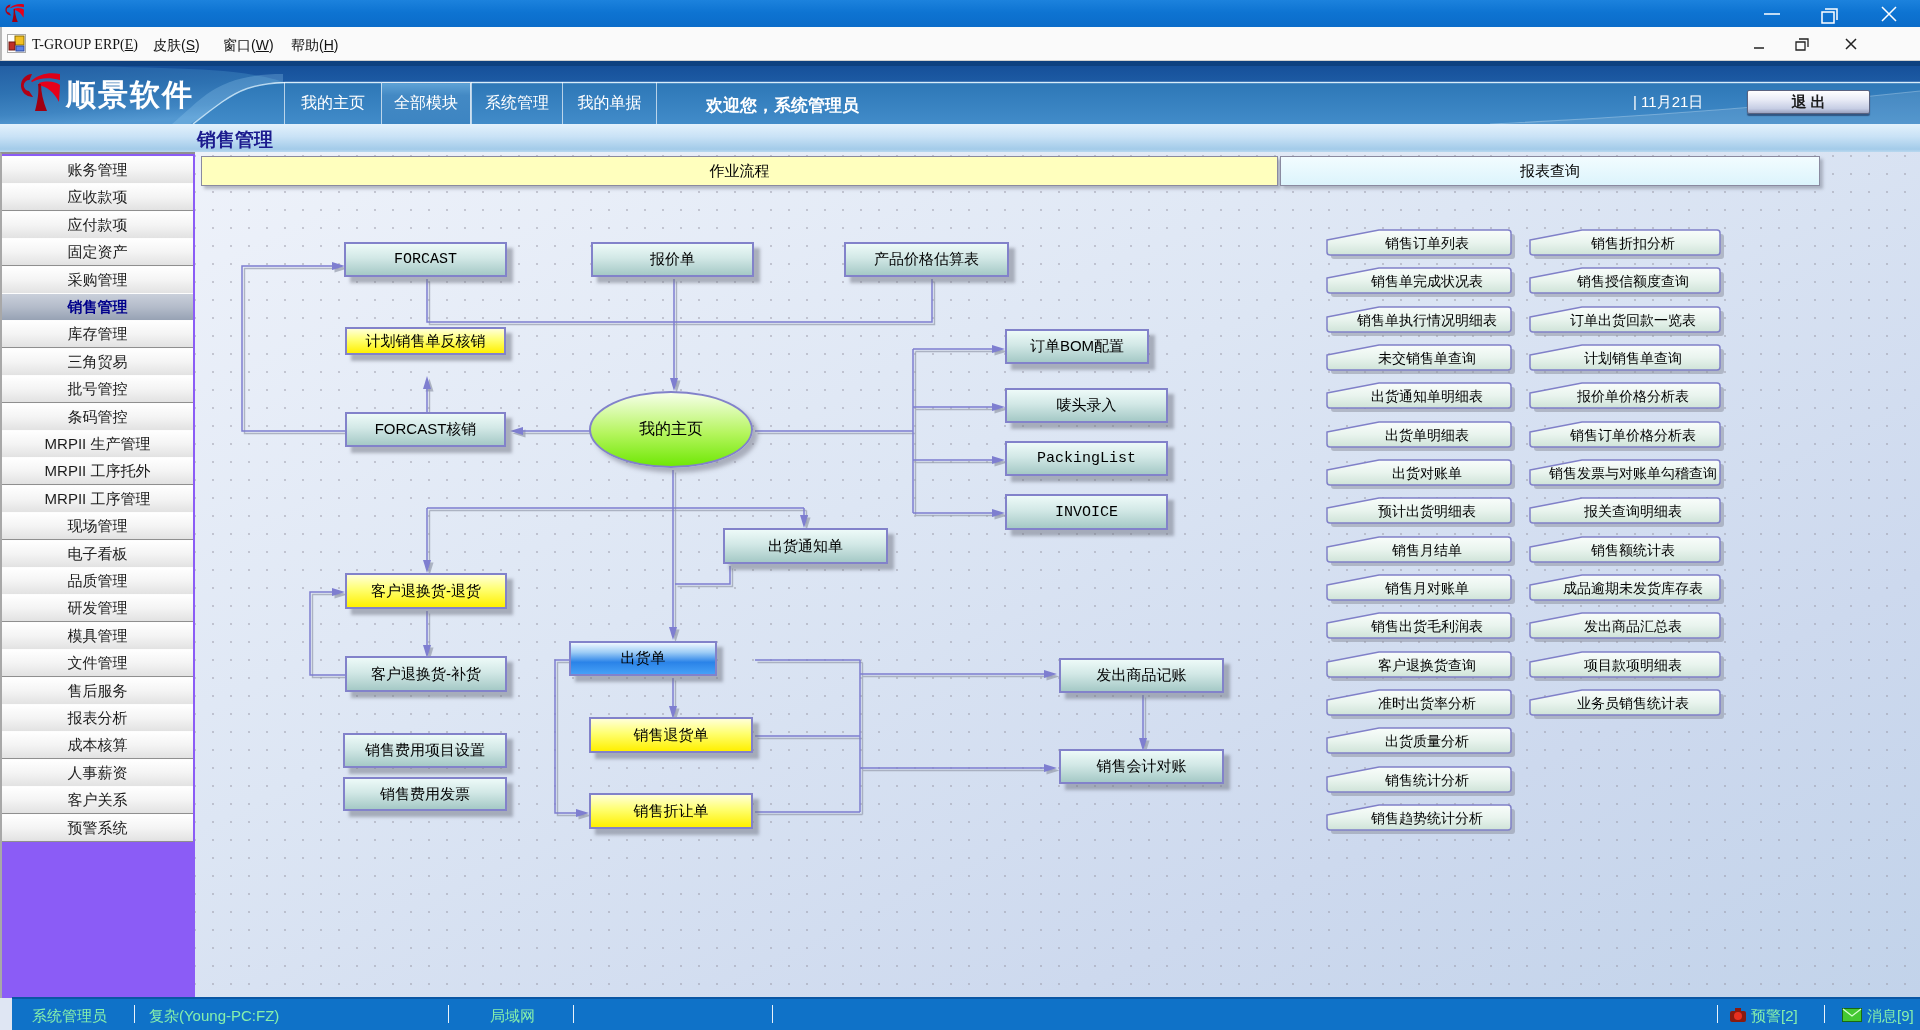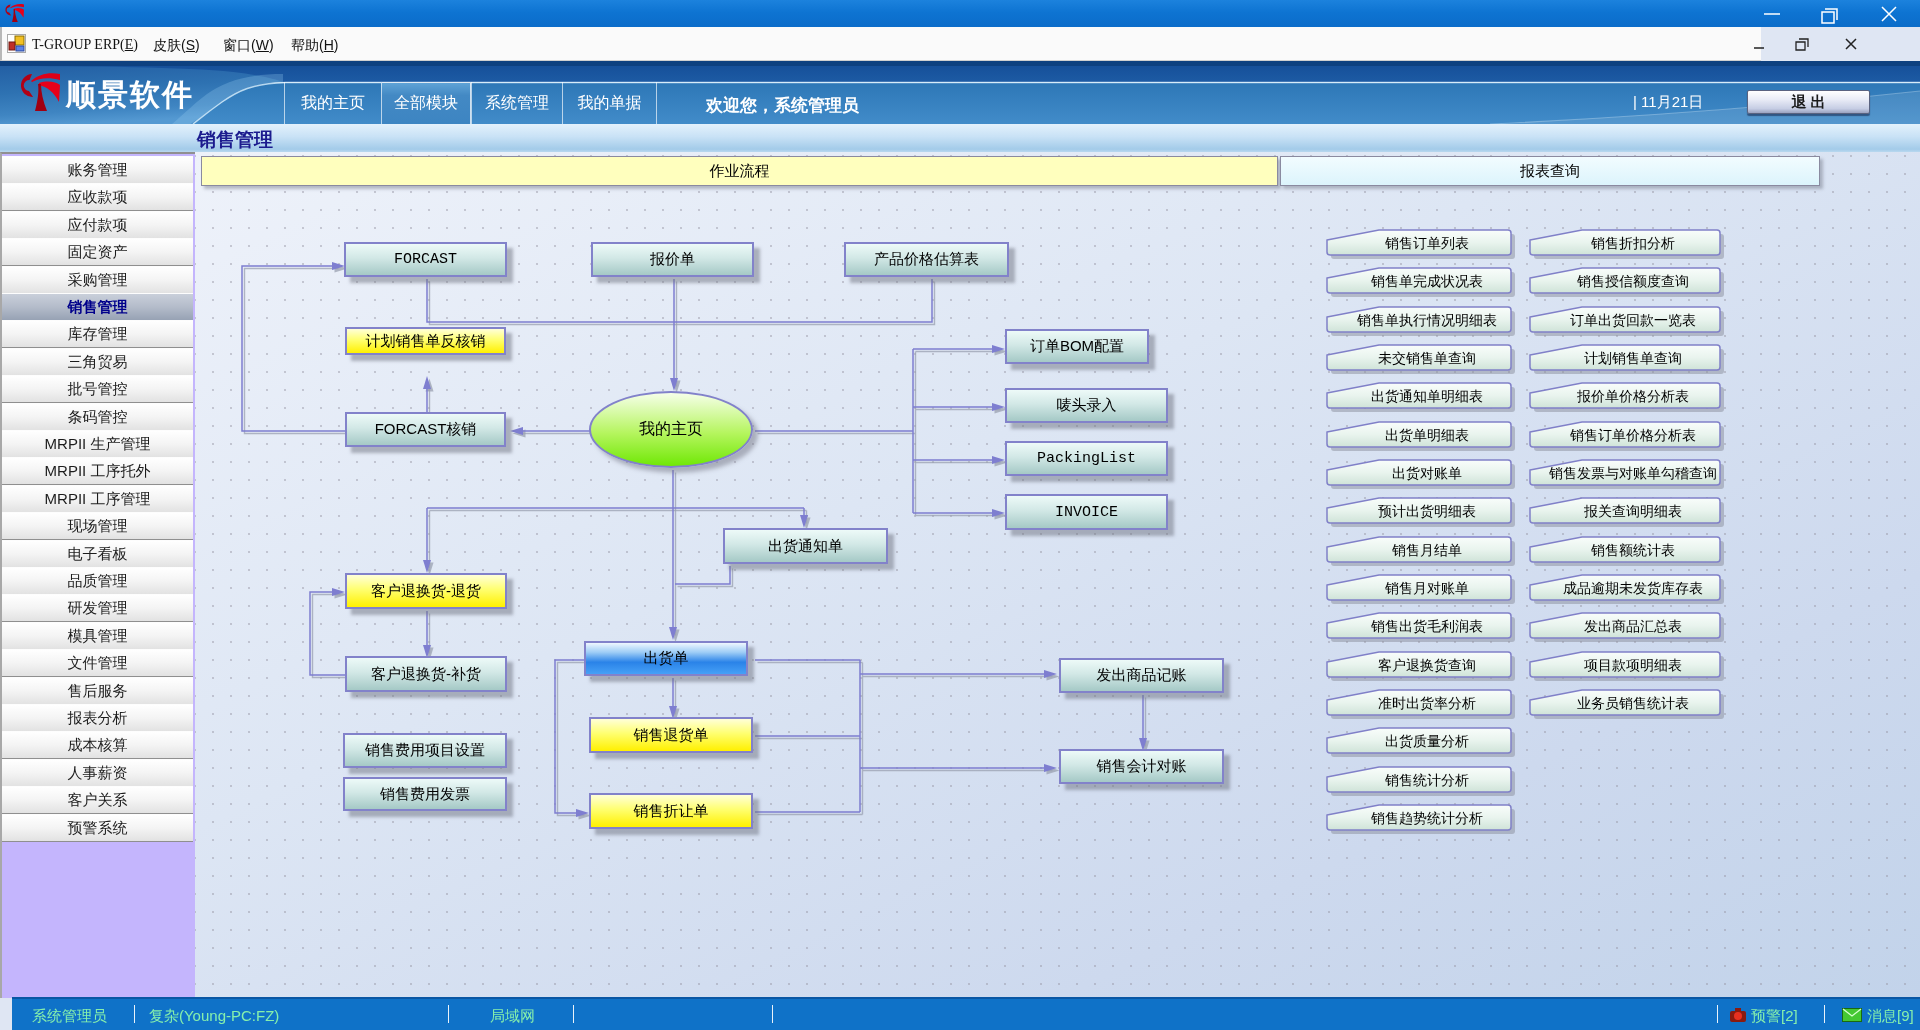--- a/index.html
+++ b/index.html
@@ -2,37 +2,37 @@
 <html><head><meta charset="utf-8">
 <style>
 *{margin:0;padding:0;box-sizing:border-box}
 html,body{width:1920px;height:1030px;overflow:hidden;font-family:"Liberation Sans",sans-serif}
 #app{position:relative;width:1920px;height:1030px;background:#dfe6f3}
 
 #titlebar{position:absolute;left:0;top:0;width:1920px;height:27px;background:linear-gradient(180deg,#1c82dd 0%,#0e74d2 45%,#0b6cc9 100%);color:#fff}
 #titlebar .ttxt{position:absolute;left:27px;top:5px;font-size:14px;letter-spacing:.5px}
 .winbtn{position:absolute;top:0;width:44px;height:27px;color:#fff}
 
-#menubar{position:absolute;left:0;top:27px;width:1761px;height:34px;background:#fafafa;border-bottom:1px solid #d0d0d0;border-left:2px solid #b8b8b8;color:#111;font-size:14px}
+#menubar{position:absolute;left:0;top:27px;width:1920px;height:34px;background:#fafafa;border-bottom:1px solid #d0d0d0;border-left:2px solid #b8b8b8;color:#111;font-size:14px}
 #menubar span.mi{position:absolute;top:10px}
 
 #header{position:absolute;left:0;top:61px;width:1920px;height:63px;background:#2a70b2}
 #hdark{position:absolute;left:0;top:0;width:1920px;height:5px;background:#0e4180}
 #hupper{position:absolute;left:0;top:5px;width:1920px;height:16px;background:linear-gradient(180deg,#16509a 0%,#1d5ba4 100%)}
 #hlower{position:absolute;left:0;top:21px;width:1920px;height:42px;background:linear-gradient(180deg,#2d77b7 0%,#428cc9 100%);border-top:1px solid rgba(255,255,255,.7)}
 .tab{position:absolute;top:21px;height:42px;border-left:1px solid rgba(255,255,255,.65);color:#fff;font-size:16px;display:flex;align-items:center;justify-content:center}
 #logotxt{position:absolute;left:66px;top:14px;color:#fff;font-size:30px;font-weight:bold;letter-spacing:2px}
 #welcome{position:absolute;left:706px;top:33px;color:#fff;font-size:17px;font-weight:bold}
 #dateinfo{position:absolute;left:1633px;top:32px;color:#fff;font-size:15px}
 #exitbtn{position:absolute;left:1747px;top:29px;width:123px;height:24px;background:linear-gradient(180deg,#ffffff 0%,#e8ebf6 40%,#c6cde4 80%,#9aa3c0 100%);border:1px solid #5a6380;border-radius:2px;color:#1a1a1a;font-size:15px;font-weight:bold;text-align:center;line-height:22px;box-shadow:0 2px 1px rgba(15,25,60,.5)}
 
 #subheader{position:absolute;left:0;top:124px;width:1920px;height:28px;background:linear-gradient(180deg,#e3f1fc 0%,#c9e2f6 45%,#a3cbe9 90%,#b9d8ef 100%)}
 #subheader .t{position:absolute;left:197px;top:3px;font-size:19px;font-weight:bold;color:#1b1b8e}
 
-#sidebar{position:absolute;left:0;top:152px;width:223px;height:846px;background:#c4b5fd;border-left:2px solid #a8a8a8;border-top:2px solid #909090;border-right:1px solid #9090c0}
+#sidebar{position:absolute;left:0;top:152px;width:223px;height:846px;background:#8b5cf6;border-left:2px solid #a8a8a8;border-top:2px solid #909090;border-right:1px solid #9090c0}
 .sbtn{position:absolute;left:0px;width:191px;height:28px;background:linear-gradient(180deg,#ffffff 0%,#f4f4f4 50%,#e2e2e2 100%);border-bottom:1px solid #8f8f8f;border-top:1px solid #fdfdfd;color:#1c1c1c;font-size:15px;display:flex;align-items:center;justify-content:center}
 .sbtn.sel{background:linear-gradient(180deg,#c9cfda 0%,#b4bcca 50%,#97a2b4 100%);color:#00008b;font-weight:bold}
 #designed{position:absolute;left:0;top:929px;width:193px;height:69px;background:#6b94c1}
 #designed .d1{position:absolute;left:33px;top:16px;color:#fff;font-size:17px;font-style:italic;font-weight:bold;font-family:"Liberation Serif",serif}
 #designed .d2{position:absolute;left:60px;top:42px;color:#cde6fb;font-size:15px;font-style:italic}
 
 #content{position:absolute;left:195px;top:152px;width:1725px;height:846px;background:linear-gradient(to bottom right,#eef2fa 0%,#dde6f4 40%,#cdd9ee 75%,#c2d3ea 100%)}
 #dots{position:absolute;left:0;top:0;width:100%;height:100%;background-image:radial-gradient(rgba(150,148,162,.55) .6px,rgba(0,0,0,0) 1.2px);background-size:18px 18px;background-position:9px 13px}
 .hbar{position:absolute;top:4px;height:30px;border:1px solid #8a8aa0;box-shadow:3px 3px 3px rgba(110,115,130,.45);font-size:15px;color:#000;display:flex;align-items:center;justify-content:center}
 #hbar1{left:6px;width:1077px;background:#ffffbe}
@@ -333,21 +333,21 @@
 <div class="fb" style="left:649px;top:90px;width:165px;height:35px">产品价格估算表</div>
 <div class="fb yel" style="left:150px;top:175px;width:161px;height:28px">计划销售单反核销</div>
 <div class="fb" style="left:150px;top:260px;width:161px;height:35px">FORCAST核销</div>
 <div class="fb" style="left:810px;top:177px;width:144px;height:35px">订单BOM配置</div>
 <div class="fb" style="left:810px;top:236px;width:163px;height:35px">唛头录入</div>
 <div class="fb mono" style="left:810px;top:289px;width:163px;height:35px">PackingList</div>
 <div class="fb mono" style="left:810px;top:342px;width:163px;height:36px">INVOICE</div>
 <div class="fb" style="left:528px;top:376px;width:165px;height:36px">出货通知单</div>
 <div class="fb yel" style="left:150px;top:421px;width:162px;height:36px">客户退换货-退货</div>
 <div class="fb" style="left:150px;top:504px;width:162px;height:36px">客户退换货-补货</div>
-<div class="fb blu" style="left:389px;top:489px;width:164px;height:35px">出货单</div>
+<div class="fb blu" style="left:374px;top:489px;width:148px;height:35px">出货单</div>
 <div class="fb yel" style="left:394px;top:565px;width:164px;height:36px">销售退货单</div>
 <div class="fb yel" style="left:394px;top:641px;width:164px;height:36px">销售折让单</div>
 <div class="fb" style="left:148px;top:581px;width:164px;height:35px">销售费用项目设置</div>
 <div class="fb" style="left:148px;top:625px;width:164px;height:34px">销售费用发票</div>
 <div class="fb" style="left:864px;top:506px;width:165px;height:35px">发出商品记账</div>
 <div class="fb" style="left:864px;top:597px;width:165px;height:35px">销售会计对账</div>
 <div style="position:absolute;left:394px;top:239px;width:164px;height:77px;border:2px solid #8282ca;border-radius:50%;box-shadow:5px 5px 4px rgba(115,118,132,.5);background:linear-gradient(180deg,#f6ffe9 0%,#b5f55e 55%,#70e806 100%);display:flex;align-items:center;justify-content:center;font-size:16px">我的主页</div>
 </div>
   </div>
   <div id="statusbar">

